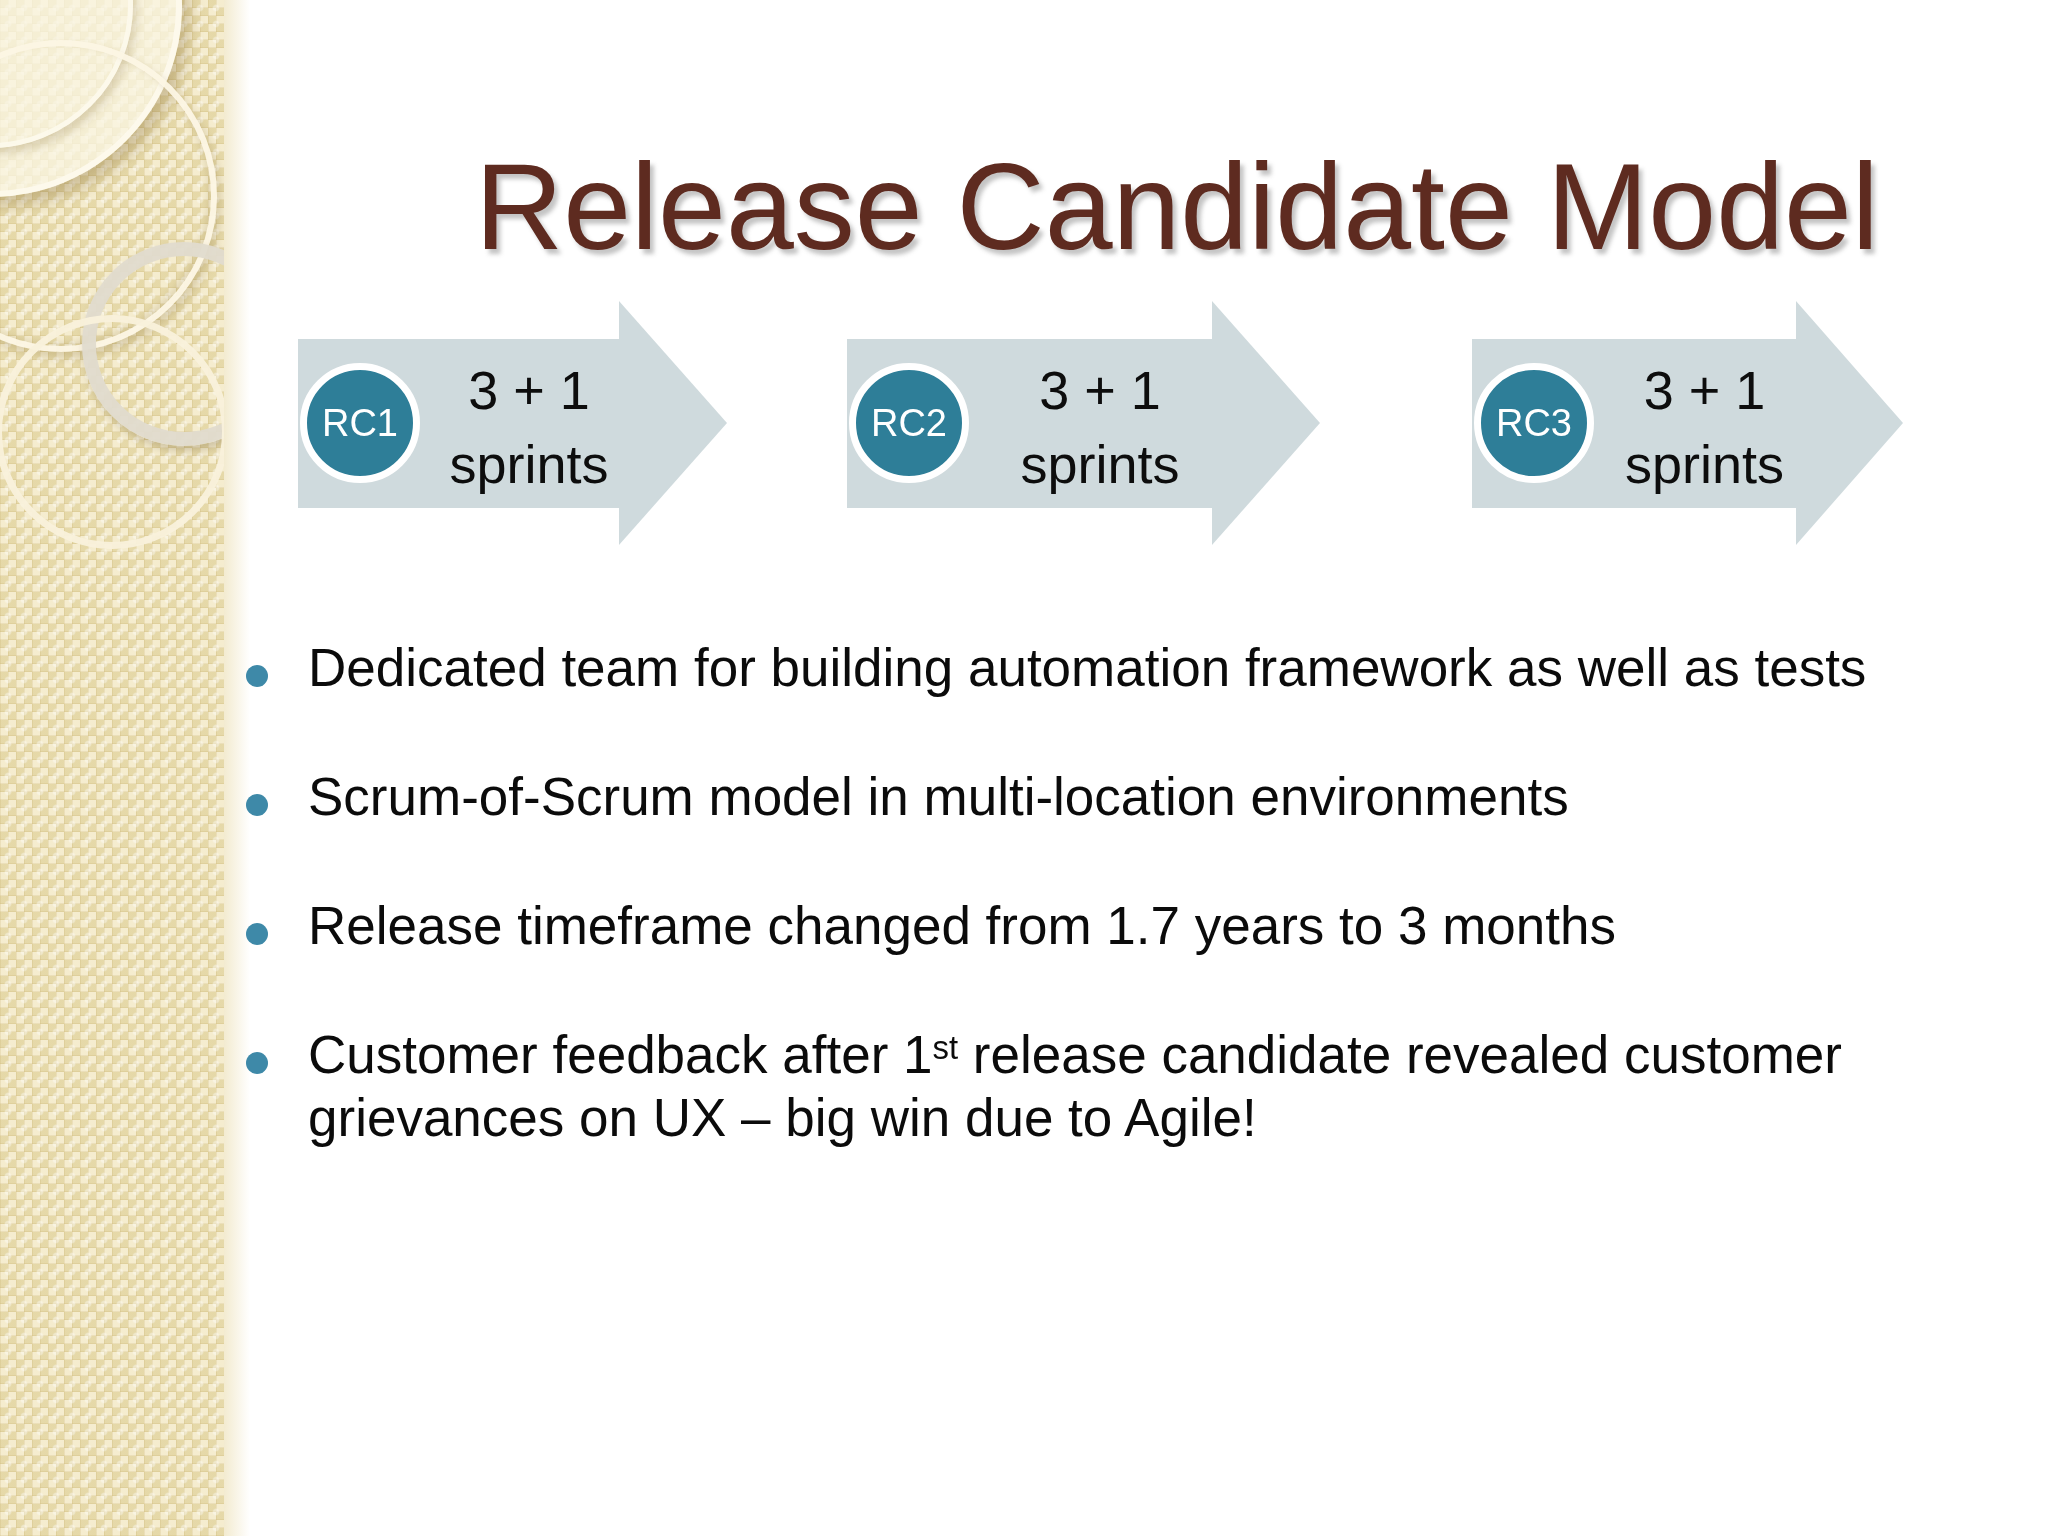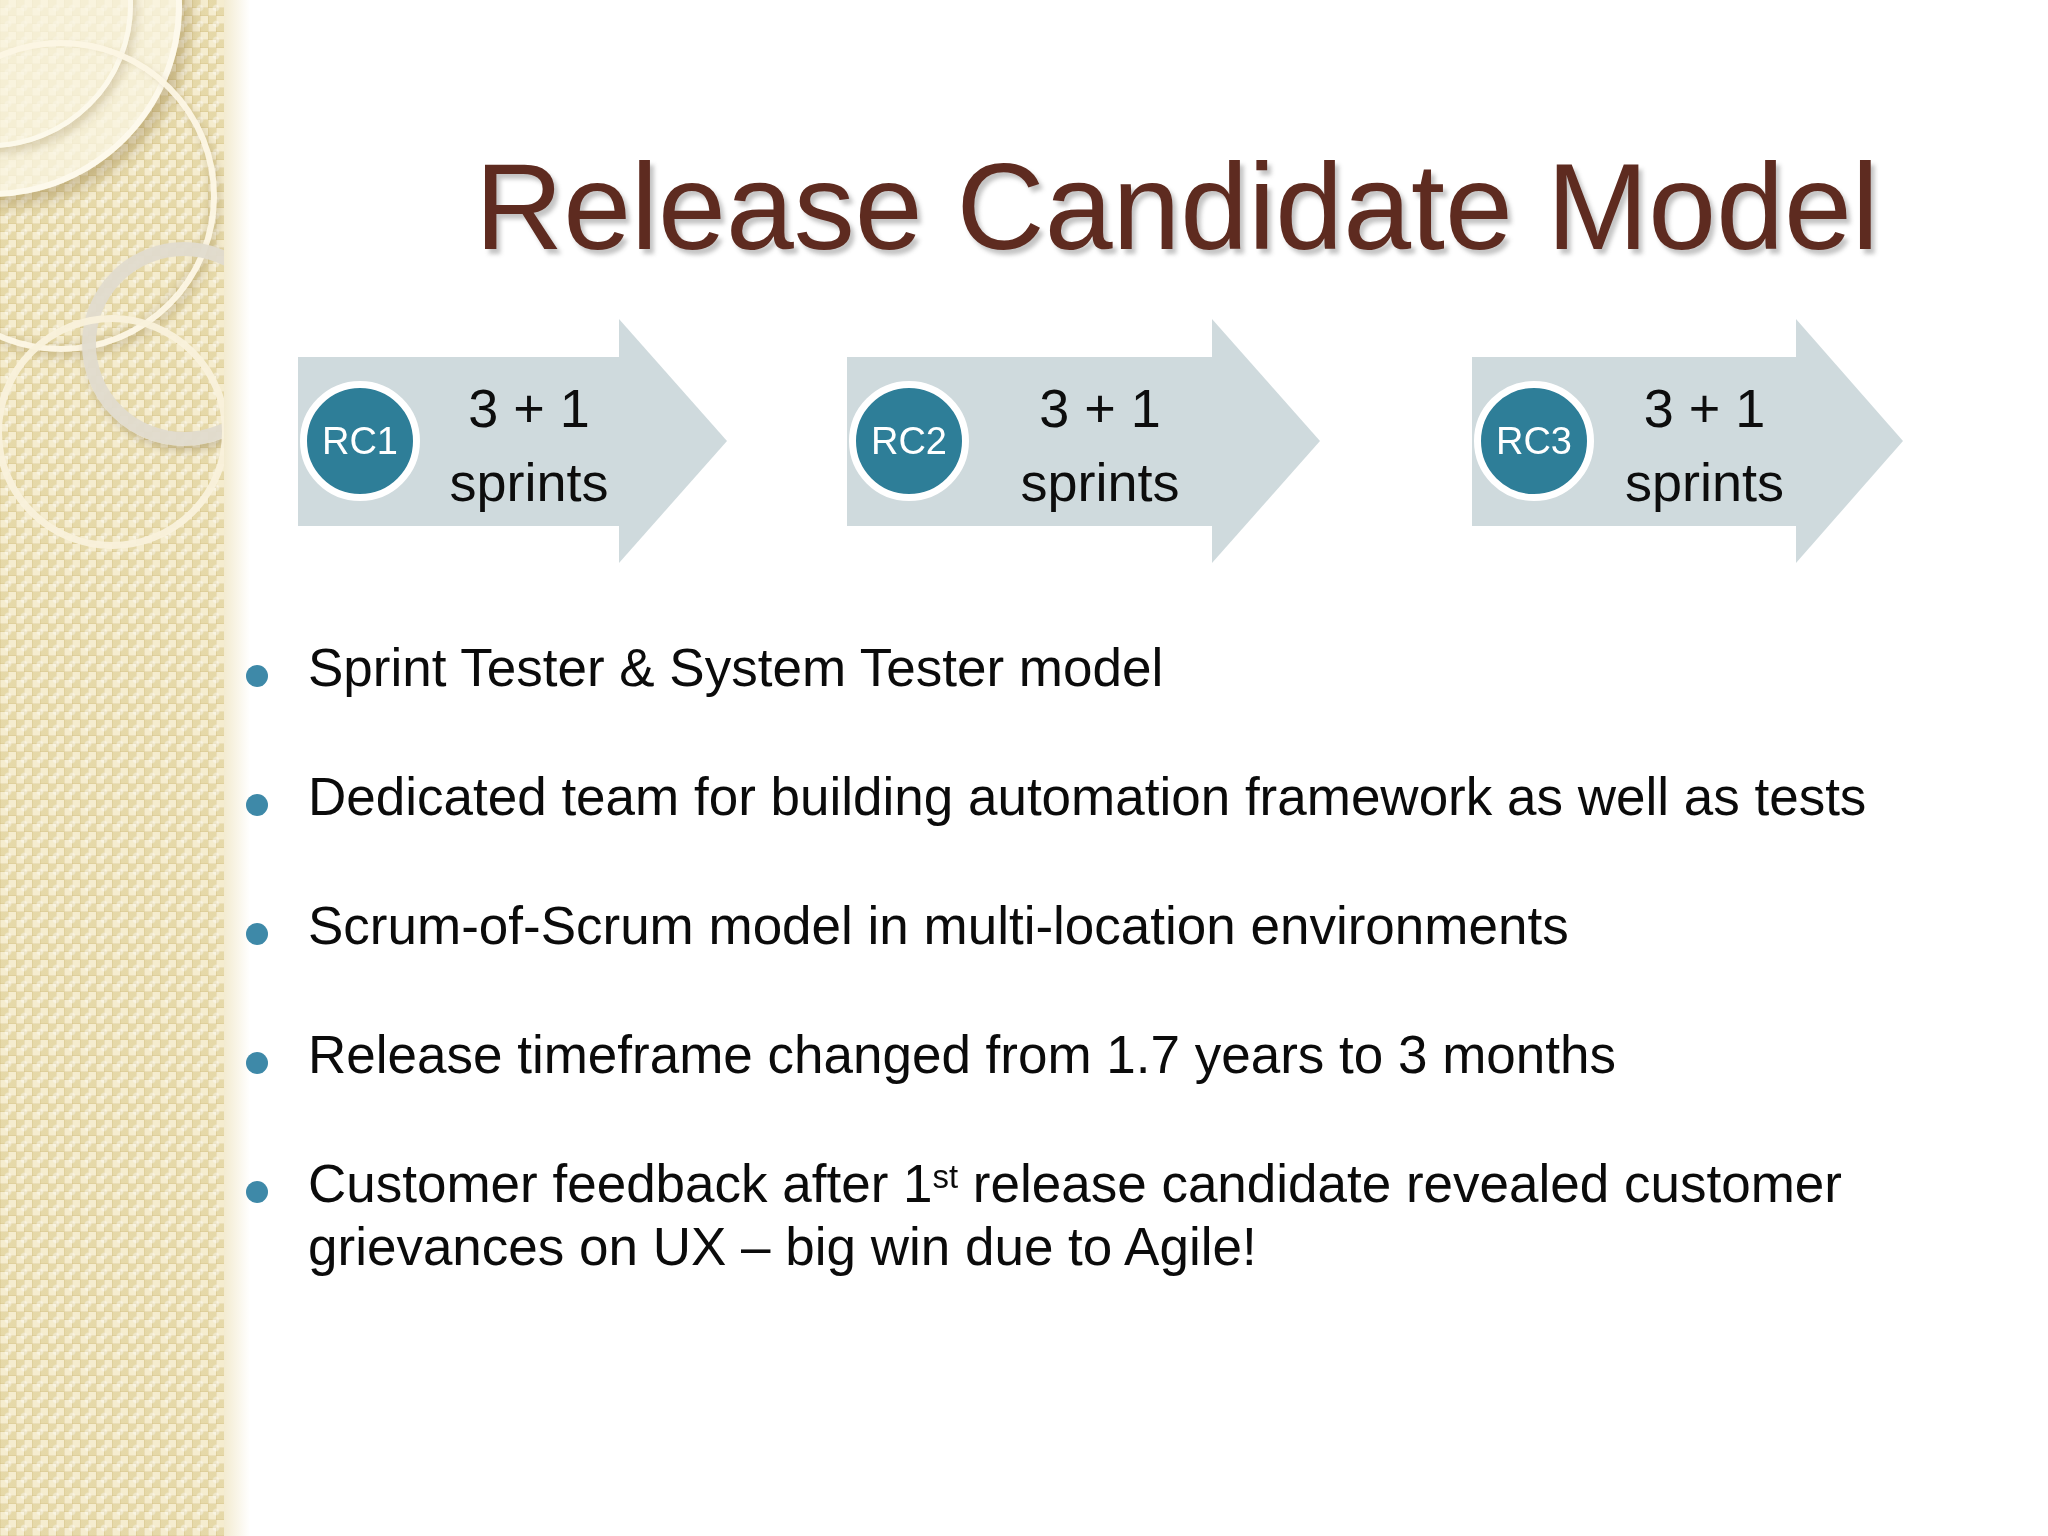--- a/index.html
+++ b/index.html
@@ -56,21 +56,21 @@
     position:absolute;left:246px;top:52px;width:1802px;
     padding-left:60px;box-sizing:border-box;
     text-align:center;
     font-size:122px;line-height:1.2;font-weight:normal;
     color:#5e2b20;
     text-shadow:4px 5px 4px rgba(125,125,125,0.45);
     white-space:nowrap;
   }
 
   
-  .arrow{position:absolute;top:319px;height:244px;text-decoration:underline;}
+  .arrow{position:absolute;top:301px;height:244px;text-decoration:underline;}
   .arrow-1{left:298px;width:430px;}
   .arrow-2{left:847px;width:473px;}
   .arrow-3{left:1472px;width:431px;}
   .arrow-body{position:absolute;top:38px;height:169px;left:0;background:#cfdadd;}
   .arrow-1 .arrow-body{width:322px;}
   .arrow-2 .arrow-body{width:366px;}
   .arrow-3 .arrow-body{width:325px;}
   .arrow-head{
     position:absolute;top:0;height:244px;background:#cfdadd;
     clip-path:polygon(0 0,100% 50%,0 100%);
@@ -148,24 +148,20 @@
   <div class="arrow-head"></div>
   <div class="rc-badge">RC3</div>
   <div class="arrow-text">
     <span>3 + 1</span>
     <span>sprints</span>
   </div>
 </div>
 
 <div class="bullet-list">
 
-  <div class="bullet-item">
-    <span class="bullet-dot"></span>
-    <span class="bullet-line">Sprint Tester &amp; System Tester model</span>
-  </div>
 
   <div class="bullet-item">
     <span class="bullet-dot"></span>
     <span class="bullet-line">Dedicated team for building automation framework as well as tests</span>
   </div>
 
   <div class="bullet-item">
     <span class="bullet-dot"></span>
     <span class="bullet-line">Scrum-of-Scrum model in multi-location environments</span>
   </div>

